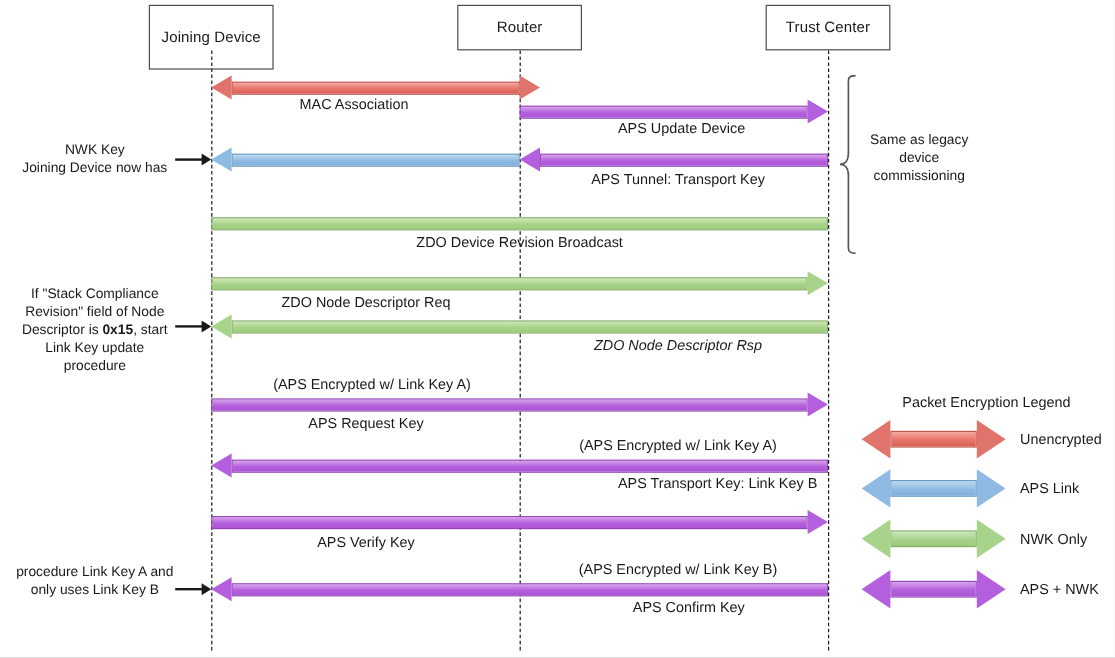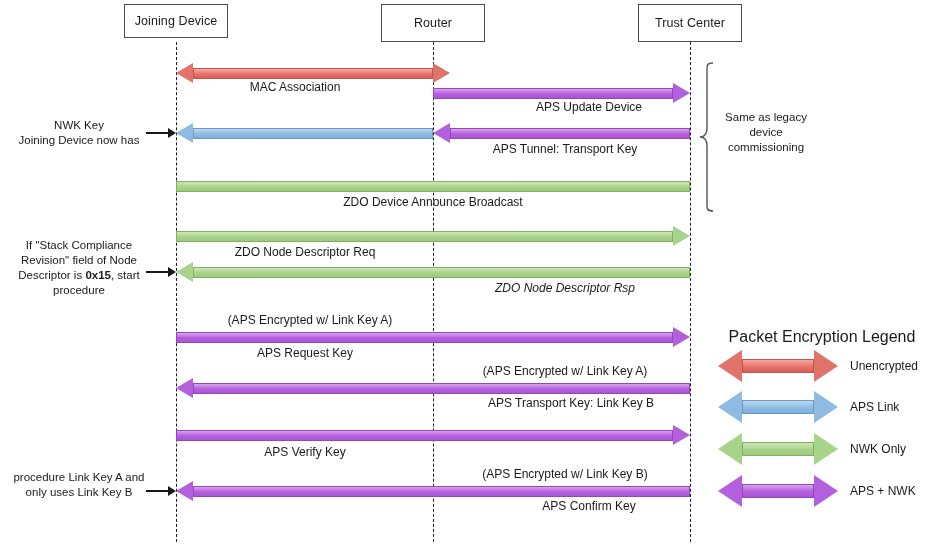--- a/index.html
+++ b/index.html
@@ -53,42 +53,42 @@
   .note-arrow .na-head{
     position:absolute;width:0;height:0;top:-5px;
     border-top:5px solid transparent;border-bottom:5px solid transparent;
     border-left:8px solid #1a1a1a;
   }
   
   .brace{position:absolute;}
   .brace svg{display:block;}
   .brace-label{position:absolute;font-size:11.5px;color:#1a1a1a;text-align:center;line-height:15px;}
   
-  .legend-title{position:absolute;font-size:16px;color:#1a1a1a;white-space:nowrap;transform:translateX(-50%);}
+  .legend-title{position:absolute;font-size:12px;color:#1a1a1a;white-space:nowrap;transform:translateX(-50%);}
   .legend-row{position:absolute;height:0;}
   .legend-row .lg-shaft{position:absolute;box-sizing:border-box;height:14px;top:-7px;}
   .legend-row .lg-head{position:absolute;width:0;height:0;top:-16px;}
   .legend-row .lg-head.right{border-top:16px solid transparent;border-bottom:16px solid transparent;}
   .legend-row .lg-head.left{border-top:16px solid transparent;border-bottom:16px solid transparent;}
   .legend-row.c-red .lg-head.right{border-left:24px solid #e0736a;}
   .legend-row.c-red .lg-head.left{border-right:24px solid #e0736a;}
   .legend-row.c-blue .lg-head.right{border-left:24px solid #8fbbe3;}
   .legend-row.c-blue .lg-head.left{border-right:24px solid #8fbbe3;}
   .legend-row.c-green .lg-head.right{border-left:24px solid #a8d38a;}
   .legend-row.c-green .lg-head.left{border-right:24px solid #a8d38a;}
   .legend-row.c-purple .lg-head.right{border-left:24px solid #b45fdd;}
   .legend-row.c-purple .lg-head.left{border-right:24px solid #b45fdd;}
   .legend-label{position:absolute;font-size:12px;color:#1a1a1a;white-space:nowrap;transform:translateY(-50%);}
 </style>
 </head>
 <body>
 
 <div id="canvas">
 
-  <div class="actor-box" style="left:124px;top:4px;width:104px;height:34px;">
+  <div class="actor-box" style="left:124px;top:4px;width:104px;height:54px;">
     <span>Joining Device</span>
   </div>
   <div class="lifeline" style="left:176px;top:42px;height:500px;"></div>
 
   <div class="actor-box" style="left:381px;top:4px;width:104px;height:38px;">
     <span>Router</span>
   </div>
   <div class="lifeline" style="left:433px;top:42px;height:500px;"></div>
 
   <div class="actor-box" style="left:638px;top:4px;width:104px;height:38px;">
@@ -100,37 +100,37 @@
     <div class="shaft" style="left:193px;width:240px;"></div>
     <div class="head left" style="left:176px;"></div>
     <div class="head right" style="left:433px;"></div>
   </div>
   <div class="lbl" style="left:295px;top:80px;">MAC Association</div>
 
   <div class="msg c-purple" style="left:0;top:93px;">
     <div class="shaft" style="left:433px;width:240px;"></div>
     <div class="head right" style="left:673px;"></div>
   </div>
-  <div class="lbl" style="left:589px;top:100px;text-align:center;">APS Update Device</div>
+  <div class="lbl" style="left:568px;top:100px;text-align:center;">APS Update Device</div>
 
   <div class="msg c-blue" style="left:0;top:133px;">
     <div class="shaft" style="left:193px;width:240px;"></div>
     <div class="head left" style="left:176px;"></div>
   </div>
 
   <div class="msg c-purple" style="left:0;top:133px;">
     <div class="shaft" style="left:450px;width:240px;"></div>
     <div class="head left" style="left:433px;"></div>
   </div>
   <div class="lbl" style="left:565px;top:142px;">APS Tunnel: Transport Key</div>
 
   <div class="msg c-green" style="left:0;top:186px;">
     <div class="shaft" style="left:176px;width:514px;"></div>
   </div>
-  <div class="lbl" style="left:433px;top:195px;">ZDO Device Announce Broadcast</div>
+  <div class="lbl" style="left:433px;top:195px;">ZDO Device Revision Broadcast</div>
 
   <div class="msg c-green" style="left:0;top:236px;">
     <div class="shaft" style="left:176px;width:497px;"></div>
     <div class="head right" style="left:673px;"></div>
   </div>
   <div class="lbl" style="left:305px;top:245px;">ZDO Node Descriptor Req</div>
 
   <div class="msg c-green" style="left:0;top:272px;">
     <div class="shaft" style="left:193px;width:497px;"></div>
     <div class="head left" style="left:176px;"></div>
@@ -142,50 +142,51 @@
     <div class="shaft" style="left:176px;width:497px;"></div>
     <div class="head right" style="left:673px;"></div>
   </div>
   <div class="lbl" style="left:305px;top:346px;text-align:center;">APS Request Key</div>
 
   <div class="lbl" style="left:565px;top:364px;">(APS Encrypted w/ Link Key A)</div>
   <div class="msg c-purple" style="left:0;top:388px;">
     <div class="shaft" style="left:193px;width:497px;"></div>
     <div class="head left" style="left:176px;"></div>
   </div>
-  <div class="lbl" style="left:571px;top:396px;">APS Transport Key: Link Key B</div>
+  <div class="lbl" style="left:598px;top:396px;">APS Transport Key: Link Key B</div>
 
   <div class="msg c-purple" style="left:0;top:435px;">
     <div class="shaft" style="left:176px;width:497px;"></div>
     <div class="head right" style="left:673px;"></div>
   </div>
   <div class="lbl" style="left:305px;top:445px;">APS Verify Key</div>
 
   <div class="lbl" style="left:565px;top:467px;">(APS Encrypted w/ Link Key B)</div>
   <div class="msg c-purple" style="left:0;top:491px;">
     <div class="shaft" style="left:193px;width:497px;"></div>
     <div class="head left" style="left:176px;"></div>
   </div>
-  <div class="lbl" style="left:589px;top:499px;">APS Confirm Key</div>
+  <div class="lbl" style="left:574px;top:499px;">APS Confirm Key</div>
 
   <div class="note" style="left:4px;top:118px;width:150px;">
     <div>NWK Key</div>
     <div>Joining Device now has</div>
   </div>
   <div class="note-arrow" style="left:0;top:133px;">
     <div class="na-shaft" style="left:146px;width:24px;"></div>
     <div class="na-head" style="left:168px;"></div>
   </div>
 
   <div class="note" style="left:4px;top:238px;width:150px;">
     <div>If "Stack Compliance</div>
     <div>Revision" field of Node</div>
     <div>
       <span>Descriptor is </span><b>0x15</b><span>, start</span>
     </div>
+    <div>Link Key update</div>
     <div>procedure</div>
   </div>
   <div class="note-arrow" style="left:0;top:272px;">
     <div class="na-shaft" style="left:146px;width:24px;"></div>
     <div class="na-head" style="left:168px;"></div>
   </div>
 
   <div class="note" style="left:4px;top:470px;width:150px;">
     <div>procedure Link Key A and</div>
     <div>only uses Link Key B</div>

